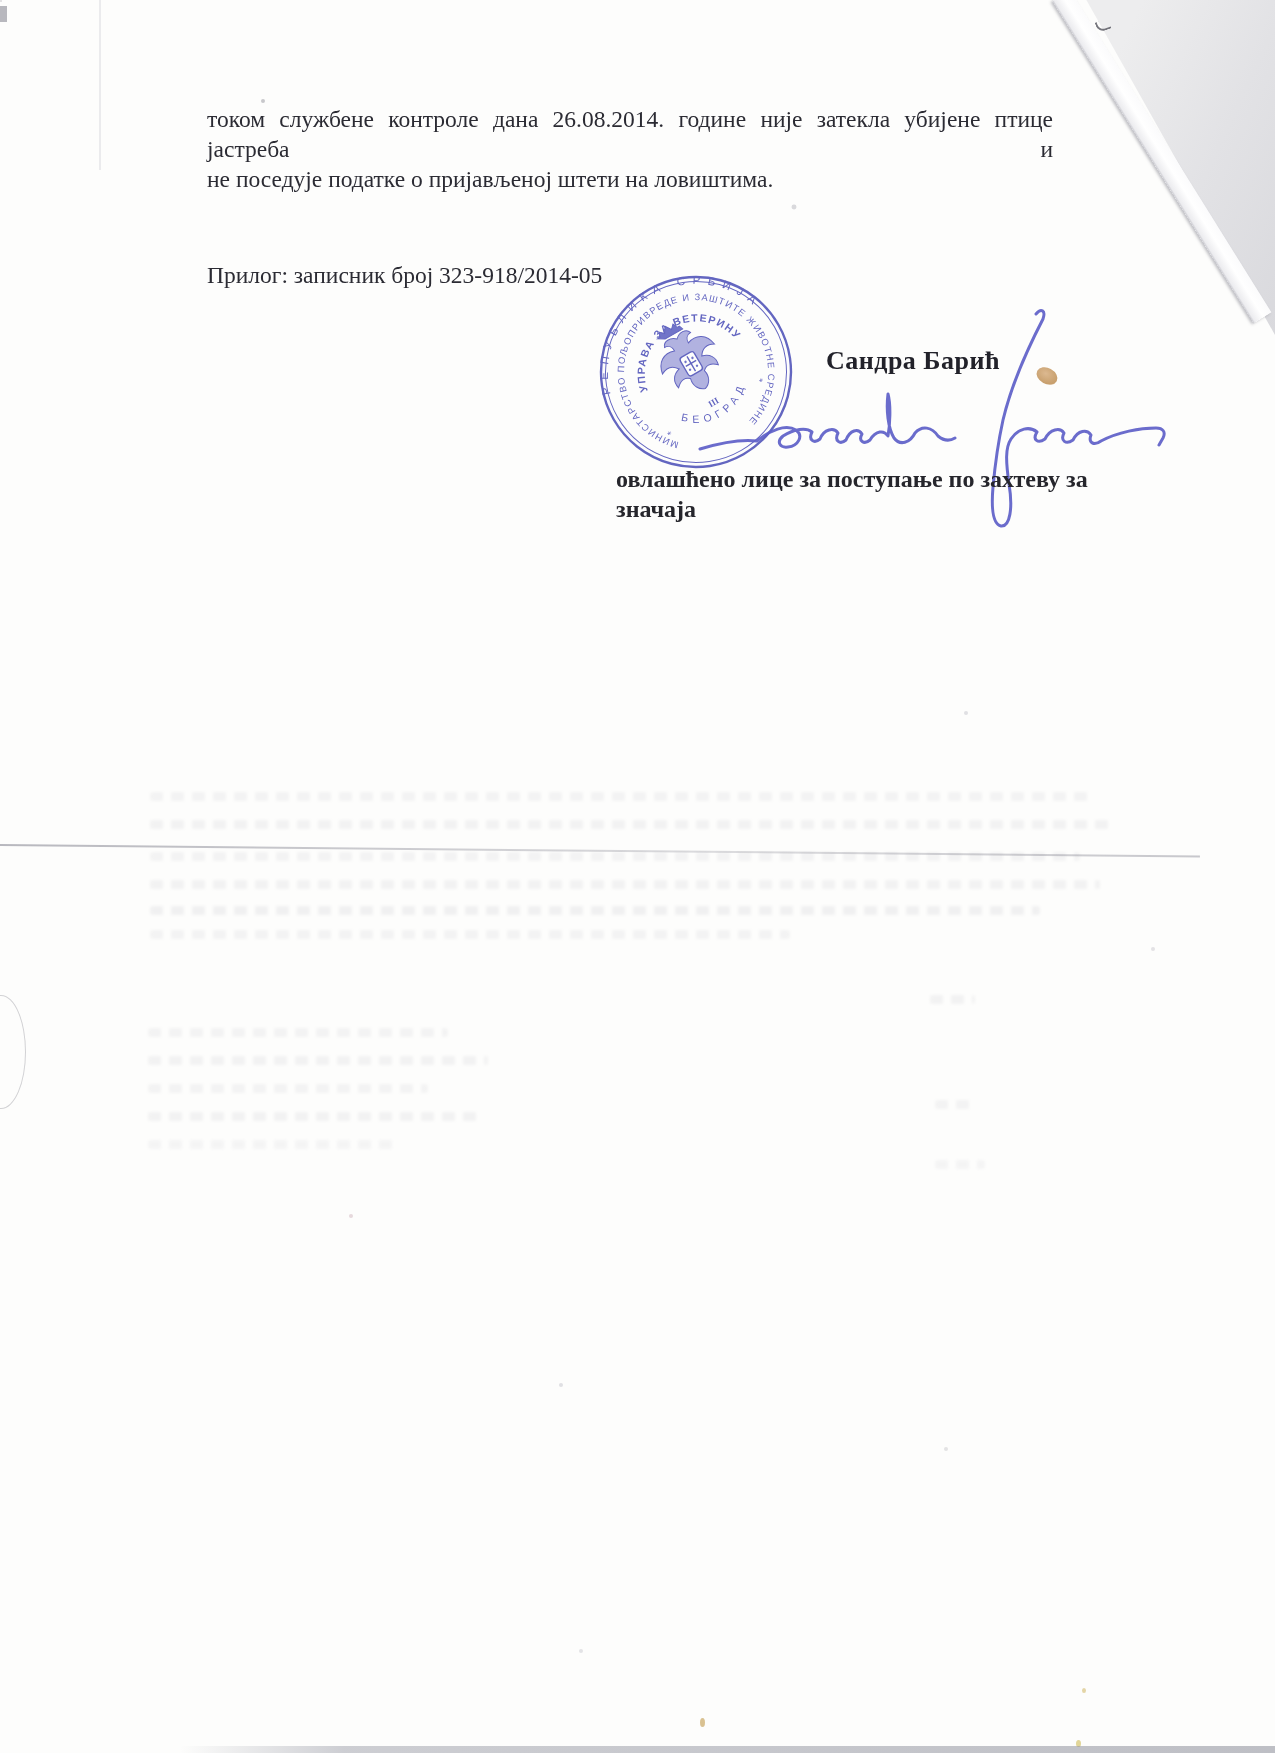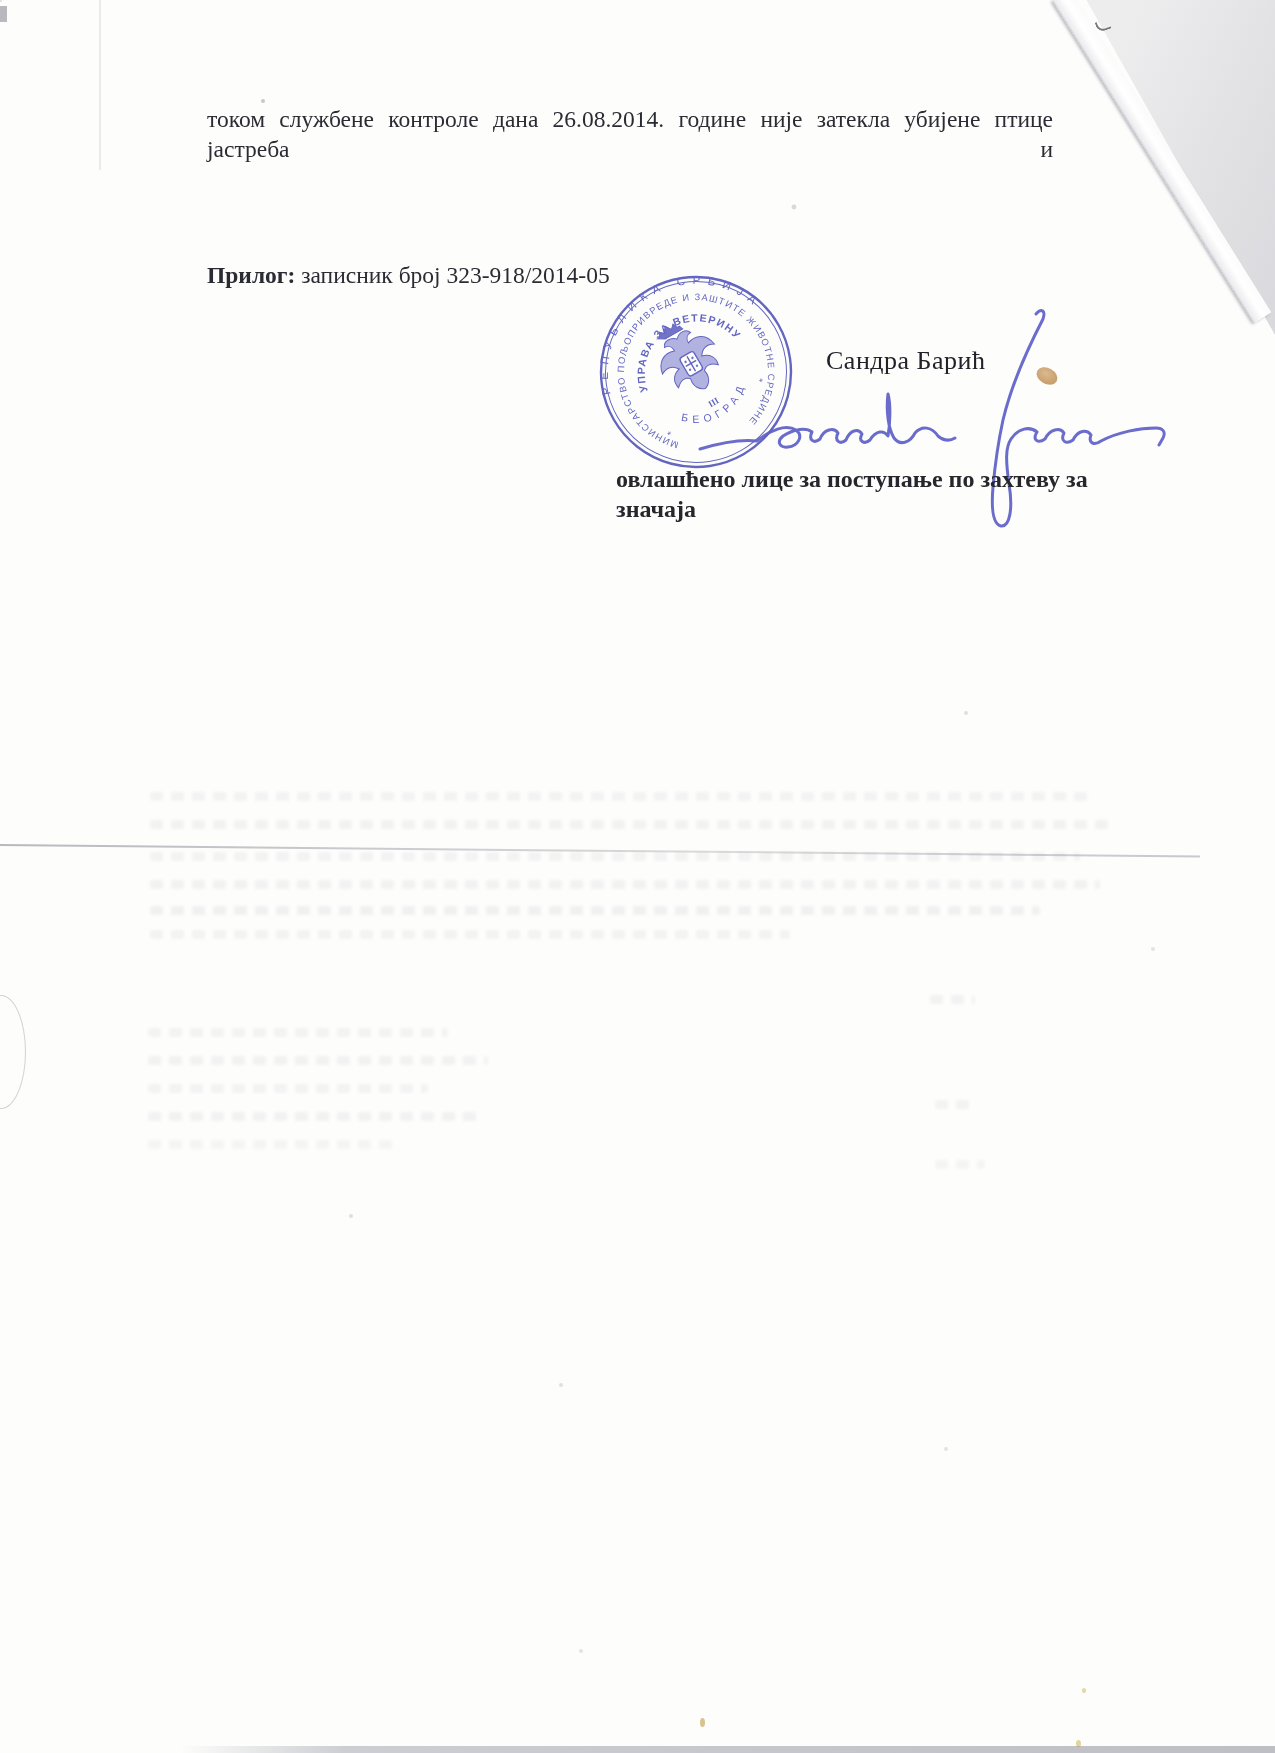--- a/index.html
+++ b/index.html
@@ -6,28 +6,28 @@
   .page{
     position:relative;width:1275px;height:1753px;overflow:hidden;
     background:#fdfdfc;
     font-family:"Liberation Serif","DejaVu Serif",serif;
     color:#26262e;
   }
   
   .para{position:absolute;left:207px;top:104px;width:846px;font-size:23.5px;line-height:30px;color:#2b2b33;}
   .para .just{text-align:justify;text-align-last:justify;}
   .attach{position:absolute;left:207px;top:262px;font-size:23.5px;color:#2b2b33;}
-  .attach b{font-weight:bold;}
+  .attach b{font-weight:normal;}
   
   .stamp{position:absolute;left:596px;top:272px;width:200px;height:200px;
          transform:rotate(-30deg);opacity:.82;}
   .stamp svg{display:block;}
   .stamp text{fill:#4245b4;}
   
-  .signer-name{position:absolute;left:826px;top:346px;font-size:26px;font-weight:normal;color:#22222a;letter-spacing:.5px;}
+  .signer-name{position:absolute;left:826px;top:346px;font-size:26px;font-weight:bold;color:#22222a;letter-spacing:.5px;}
   .sig{position:absolute;left:640px;top:290px;}
   .titles{position:absolute;left:616px;top:464px;width:592px;text-align:left;
           font-size:24px;font-weight:bold;line-height:30px;color:#26262c;}
   
   .fold-tri{position:absolute;right:0;top:0;width:205px;height:335px;
      background:linear-gradient(115deg,#ededee 20%,#e2e2e5 60%,#d9d9dd 100%);
      clip-path:polygon(8% 0,100% 0,100% 100%);}
   .fold-band{position:absolute;left:1070px;top:-10px;width:380px;height:21px;
      background:linear-gradient(to bottom,#fbfbfc,#ffffff 45%,#ececef 90%,#c9c9cf);
      box-shadow:0 2px 3px rgba(80,80,95,.35);
@@ -62,20 +62,21 @@
 <div class="page">
 
   <div class="edge-top-left"></div>
   <div class="edge-line-top"></div>
   <div class="fold-tri"></div>
   <div class="fold-band"></div>
   <div class="pen-mark"></div>
 
   <div class="para">
     <div class="just">током службене контроле дана 26.08.2014. године није затекла убијене птице јастреба и</div>
+    <div>не поседује податке о пријављеној штети на ловиштима.</div>
   </div>
 
   <div class="attach"><b>Прилог:</b><span> записник број 323-918/2014-05</span></div>
 
   <div class="stamp">
     <svg width="200" height="200" viewBox="-100 -100 200 200">
       <defs>
         <path id="arcOuter" d="M -82.7 30.1 A 88 88 0 1 1 82.7 30.1" fill="none"></path>
         <path id="arcMid" d="M -46.3 55.2 A 72 72 0 1 1 46.3 55.2 A 72 72 0 0 1 -46.3 55.2" fill="none"></path>
         <path id="arcInner" d="M -50 16 A 52 52 0 1 1 50 16" fill="none"></path>

